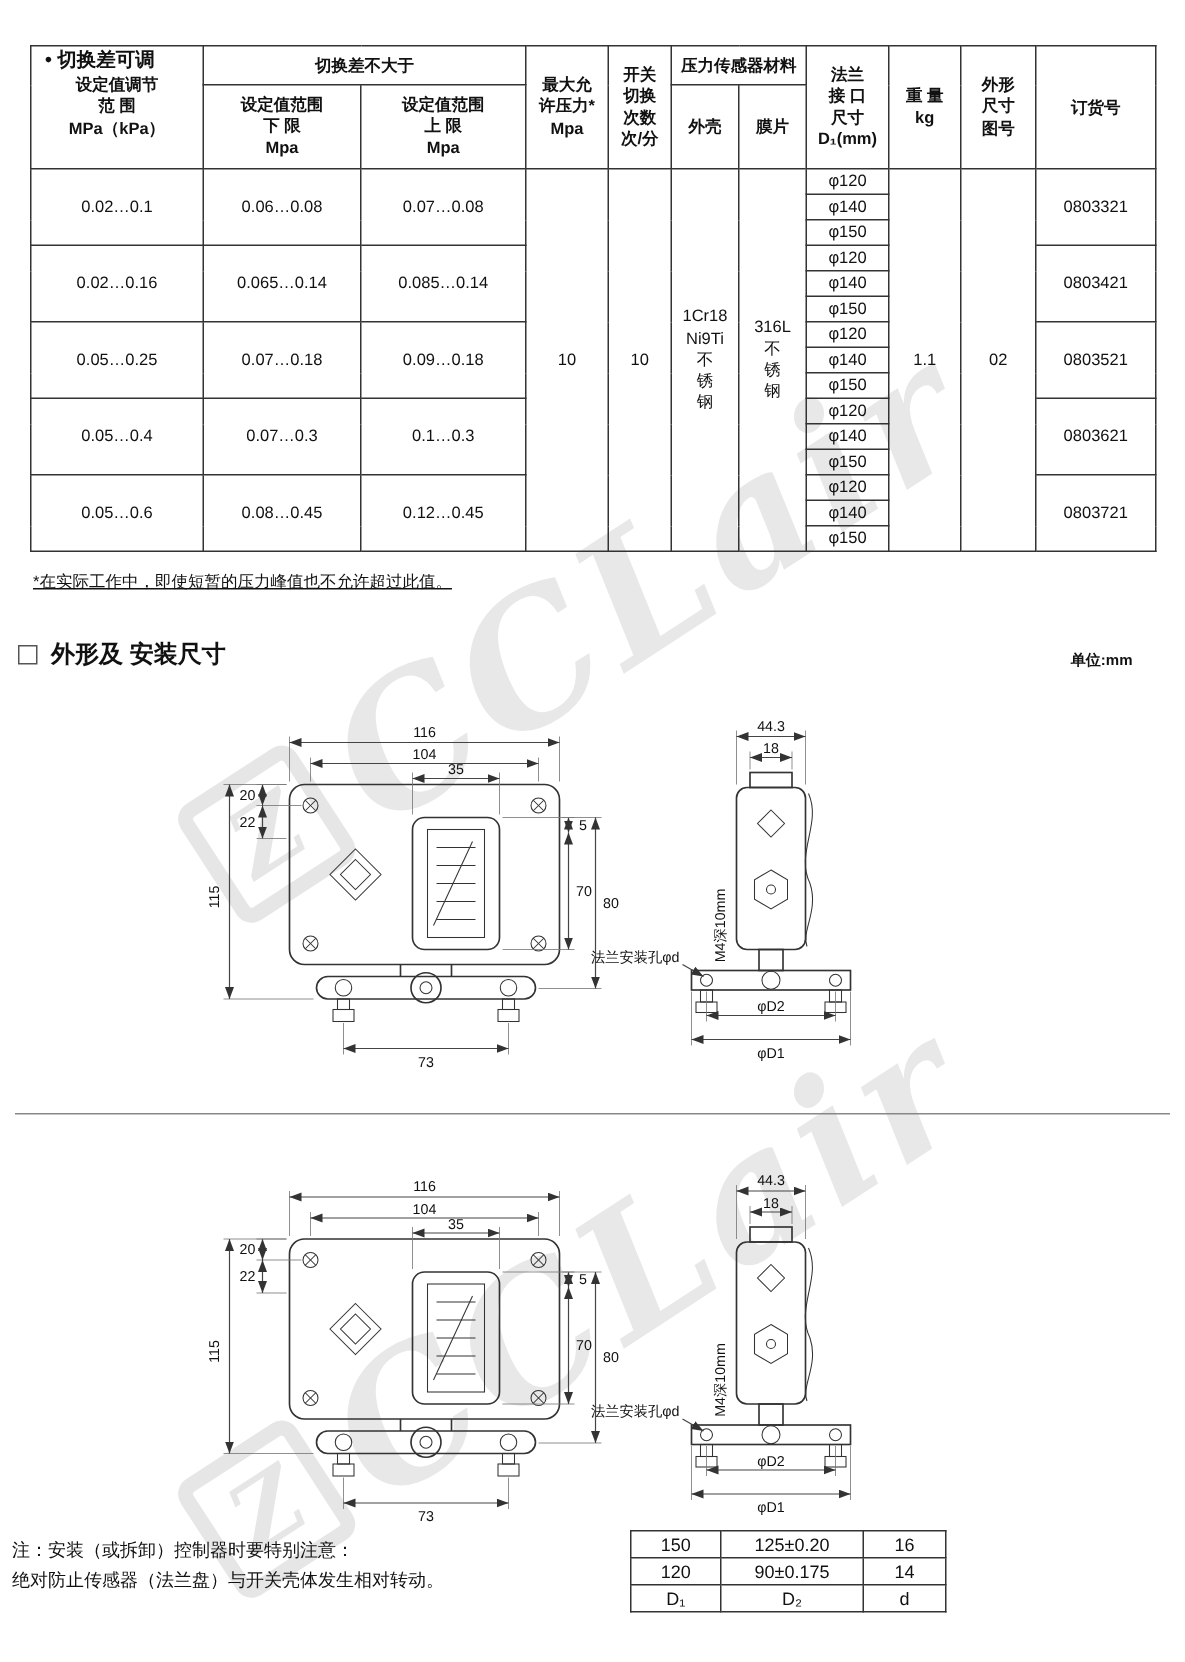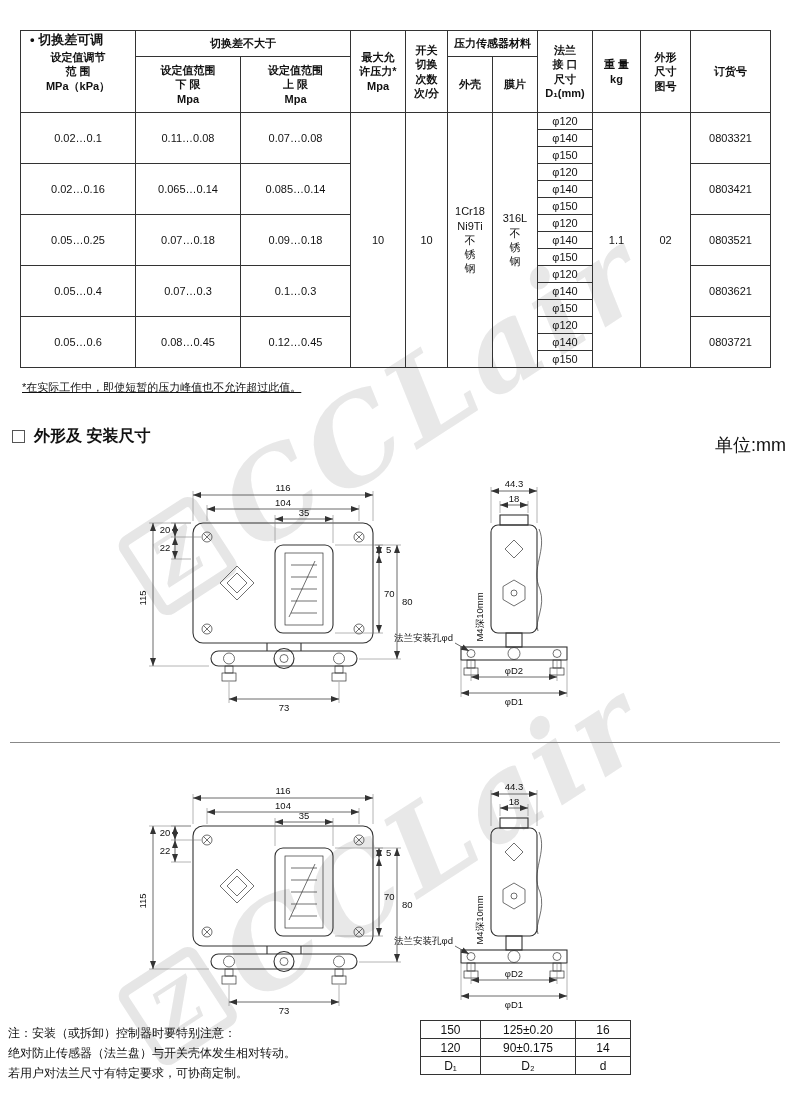--- a/index.html
+++ b/index.html
@@ -44,21 +44,21 @@
   .pre { white-space:pre-line; line-height:1.3; }
 
   .footnote { position:absolute; left:22px; top:380px; font-size:11px;text-decoration:underline; }
 
   .section-head {
     position:absolute; left:12px; top:426px;
     display:flex; align-items:center; gap:9px;
     font-size:16px; font-weight:bold;
   }
   .section-box { width:13px; height:13px; border:1.5px solid #555; display:inline-block; }
-  .unit-label { position:absolute; right:4px; top:433px; font-size:18px; font-weight:normal; }
+  .unit-label { position:absolute; right:35px; top:433px; font-size:10px; font-weight:bold; }
 
   .drawing { position:absolute; left:115px; width:560px; height:250px; }
   #drawing-1 { top:465px; }
   #drawing-2 { top:768px; }
   .drawing svg { width:560px; height:250px; display:block; }
 
   .divider { position:absolute; left:10px; top:742px; width:770px; border-top:1px solid #888; }
 
   .notes { position:absolute; left:8px; top:1024px; font-size:12px; line-height:1.65; }
 
@@ -136,21 +136,21 @@
         <th class="pre">设定值范围
 上 限
 Mpa</th>
         <th>外壳</th>
         <th>膜片</th>
       </tr>
     </thead>
     <tbody>
       <tr>
         <td rowspan="3">0.02…0.1</td>
-        <td rowspan="3">0.11…0.08</td>
+        <td rowspan="3">0.06…0.08</td>
         <td rowspan="3">0.07…0.08</td>
         <td rowspan="15">10</td>
         <td rowspan="15">10</td>
         <td rowspan="15" class="pre">1Cr18
 Ni9Ti
 不
 锈
 钢</td>
         <td rowspan="15" class="pre">316L
 不
@@ -538,21 +538,20 @@
           <line class="ext" x1="452" y1="196" x2="452" y2="232"></line>
         <line class="dim" x1="346" y1="228" x2="452" y2="228" marker-start="url(#arwA)" marker-end="url(#arwA)"></line>
         <text x="399" y="240" text-anchor="middle" font-size="9">φD1</text>
       </g>
     </svg>
     </div>
 
   <div class="notes">
     <div>注：安装（或拆卸）控制器时要特别注意：</div>
     <div>绝对防止传感器（法兰盘）与开关壳体发生相对转动。</div>
-    <div>若用户对法兰尺寸有特定要求，可协商定制。</div>
   </div>
 
   <table class="flange">
     <colgroup>
         <col style="width:60px">
         <col style="width:95px">
         <col style="width:55px">
       </colgroup>
     <tbody>
       <tr>

